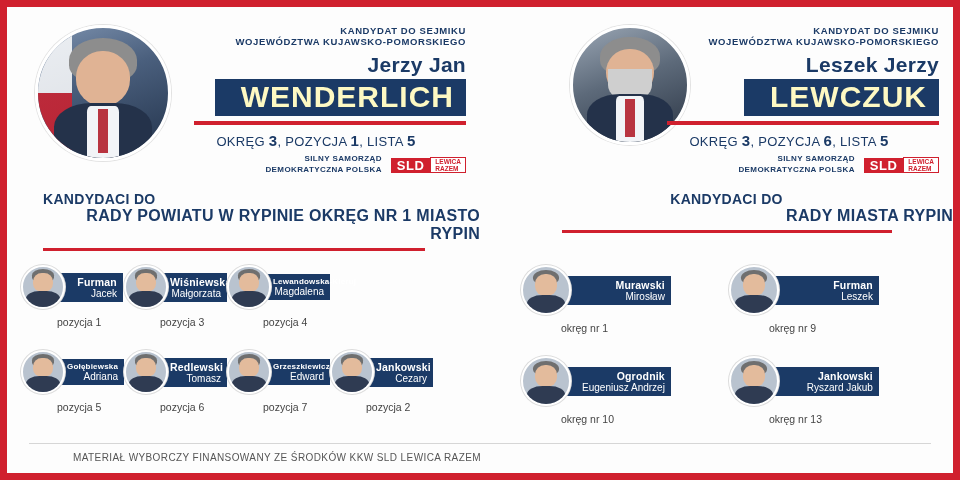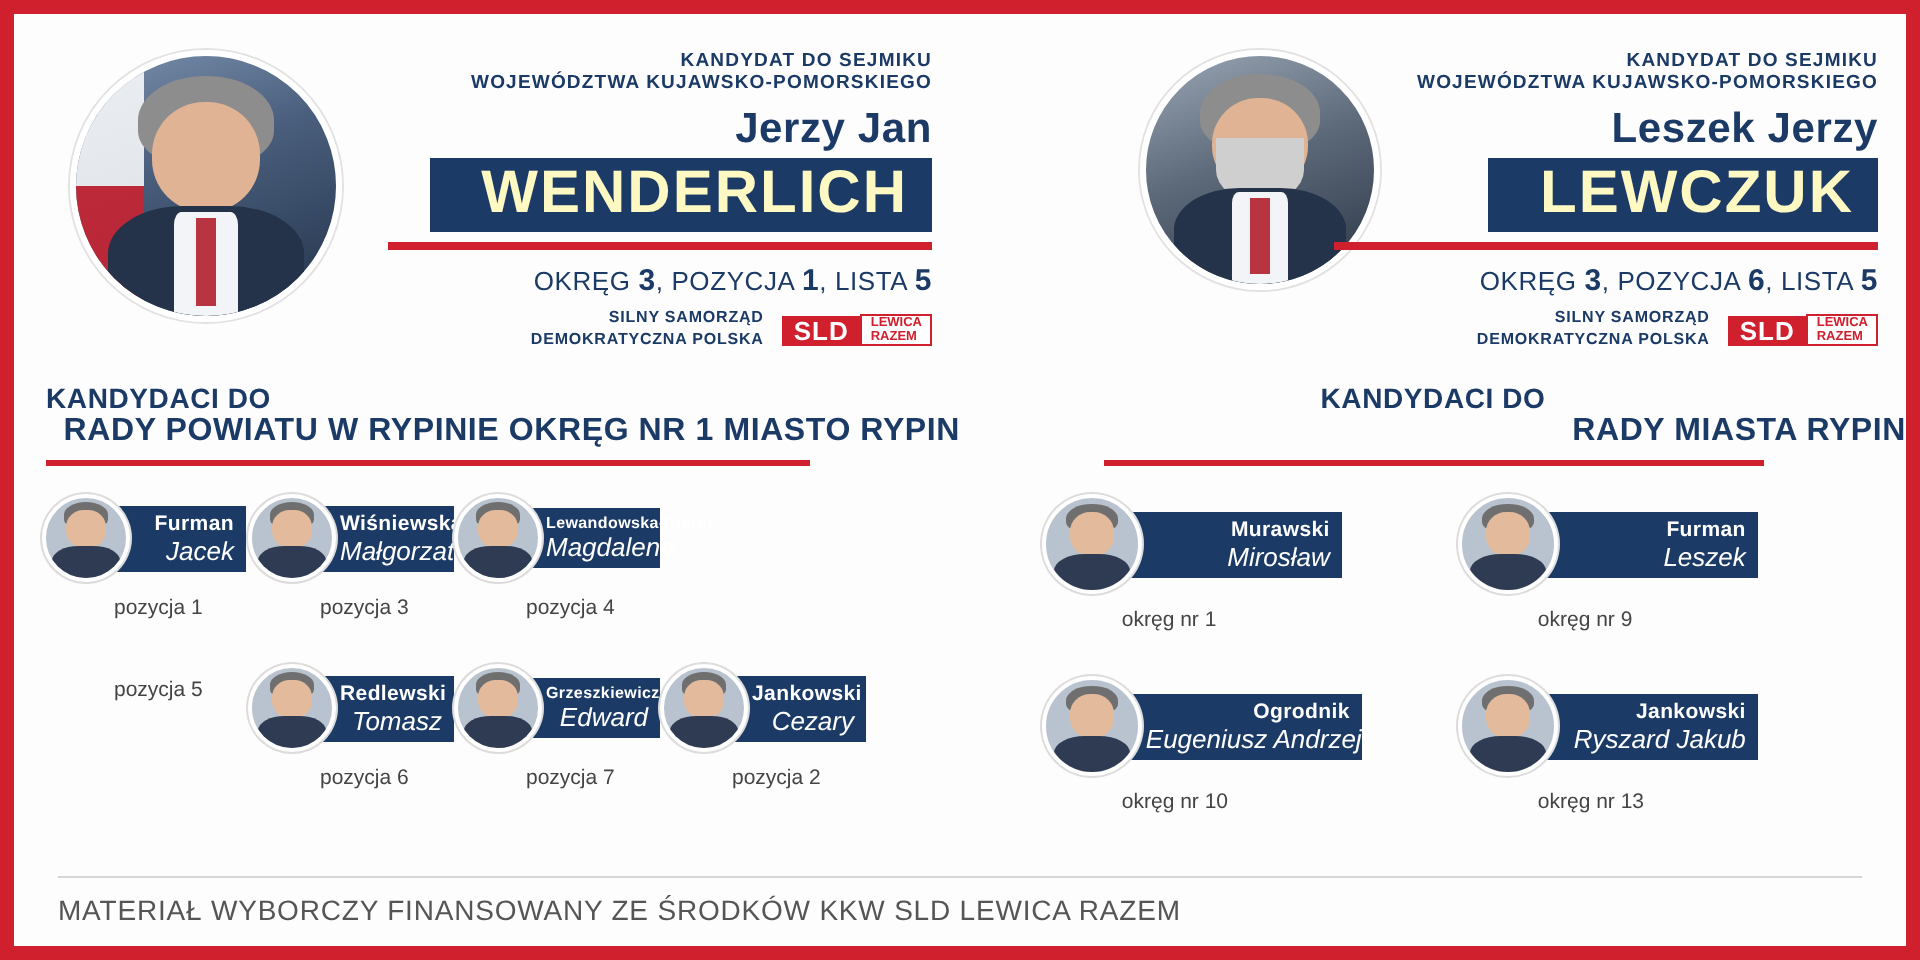--- a/index.html
+++ b/index.html
@@ -104,20 +104,21 @@
   .red-underline {
     height: 4px;
     background: #d0202e;
     margin: 5px 0 7px auto;
     width: 272px;
   }
   .okreg-line {
     color: #1b3a66;
     font-size: 13px;
     letter-spacing: .3px;
+    text-align: center;
   }
   .okreg-line b { font-size: 15px; }
 
   .silny {
     position: absolute;
     right: 14px;
     bottom: 12px;
     display: flex;
     align-items: center;
     gap: 9px;
@@ -160,20 +161,21 @@
   
   .sections {
     display: flex;
     width: 100%;
   }
   .sec-half { width: 50%; position: relative; }
   .sec-title {
     color: #1b3a66;
     font-weight: bold;
     letter-spacing: .3px;
+    margin-left: 20px;
   }
   .sec-left { padding: 2px 0 0 16px; }
   .sec-right { padding: 2px 0 0 0; text-align: center; }
   .sec-title .l1 { font-size: 14px; }
   .sec-title .l2 { font-size: 16px; text-align: right; }
   .sec-rule {
     height: 3px;
     background: #d0202e;
     margin-top: 5px;
   }
@@ -219,24 +221,23 @@
   .grid-right .name-bar { min-width: 108px; }
   .name-bar .surname {
     font-size: 10.5px;
     font-weight: bold;
     letter-spacing: .2px;
     display: block;
     white-space: nowrap;
   }
   .name-bar .surname.small { font-size: 8px; }
   .name-bar .given {
-    font-size: 13px;
+    font-size: 10px;
     display: block;
     white-space: nowrap;
-    font-style: italic;
   }
   .cand-pos {
     margin-top: 7px;
     margin-left: 36px;
     color: #444;
     font-size: 10.5px;
   }
   .grid-right .cand-pos { margin-left: 40px; }
 
   
@@ -245,22 +246,23 @@
     left: 0; bottom: 0;
     width: 100%;
     padding: 0 0 10px 22px;
   }
   .footer-rule {
     height: 1px; background: #d6d6d6;
     margin: 0 22px 8px 0;
   }
   .footer-text {
     color: #555;
-    font-size: 14px;
+    font-size: 10px;
     letter-spacing: .4px;
+    margin-left: 44px;
   }
 
   .mini-face .h { position:absolute; left:22%; top:6%; width:56%; height:32%;
       background:#6f6f6f; border-radius:50% 50% 35% 35%; }
   .mini-face .s { position:absolute; left:26%; top:16%; width:48%; height:46%;
       background:#e3bb9c; border-radius:46%; }
   .mini-face .b { position:absolute; left:8%; top:60%; width:84%; height:46%;
       background:#2f3b52; border-radius:40% 40% 0 0; }
 </style>
 </head>
@@ -416,20 +418,33 @@
                 <span class="surname small">Lewandowska-Kieruj</span>
                 <span class="given">Magdalena</span>
               </div>
             </div>
             <div class="cand-pos">pozycja 4</div>
           </div>
         </div>
 
         <div class="row">
           <div class="cand">
+            <div class="cand-top">
+              <div class="cand-photo">
+                  <div class="mini-face">
+                    <div class="h"></div>
+                    <div class="s"></div>
+                    <div class="b"></div>
+                  </div>
+                </div>
+              <div class="name-bar">
+                <span class="surname small">Gołębiewska</span>
+                <span class="given">Adriana</span>
+              </div>
+            </div>
             <div class="cand-pos">pozycja 5</div>
           </div>
           <div class="cand">
             <div class="cand-top">
               <div class="cand-photo">
                   <div class="mini-face">
                     <div class="h"></div>
                     <div class="s"></div>
                     <div class="b"></div>
                   </div>

